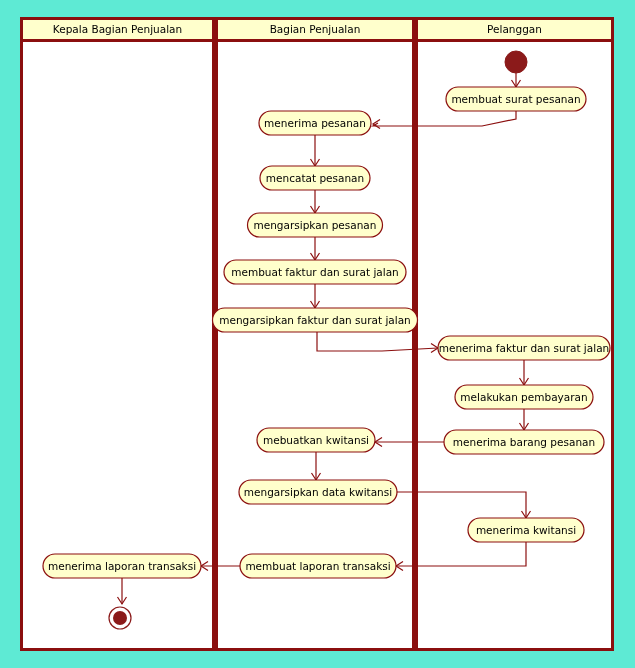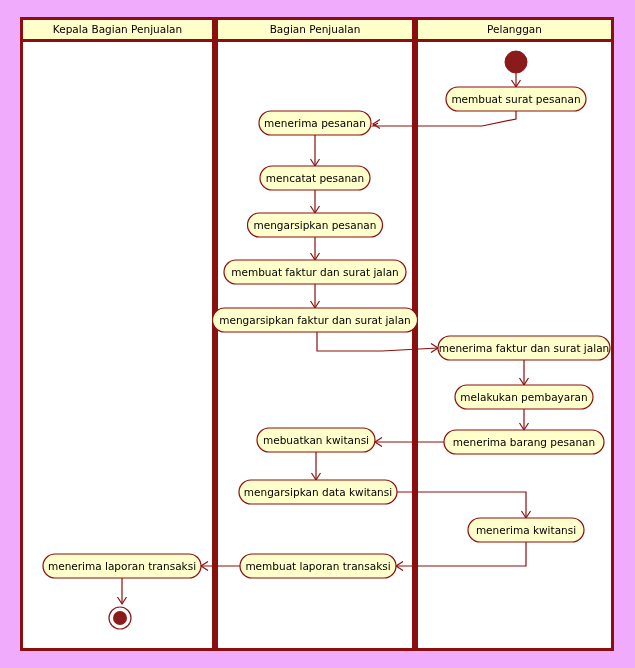--- a/index.html
+++ b/index.html
@@ -6,21 +6,21 @@
   html, body {
     margin: 0;
     padding: 0;
     background: #ffffff;
     font-family: "DejaVu Sans", sans-serif;
   }
   #canvas-wrap {
     position: relative;
     width: 635px;
     height: 668px;
-    background: #f0abfc;
+    background: #5eead4;
     overflow: hidden;
   }
   svg#diagram {
     display: block;
     width: 635px;
     height: 668px;
   }
   .lane-rect {
     fill: #ffffff;
     stroke: #8b0f0f;

